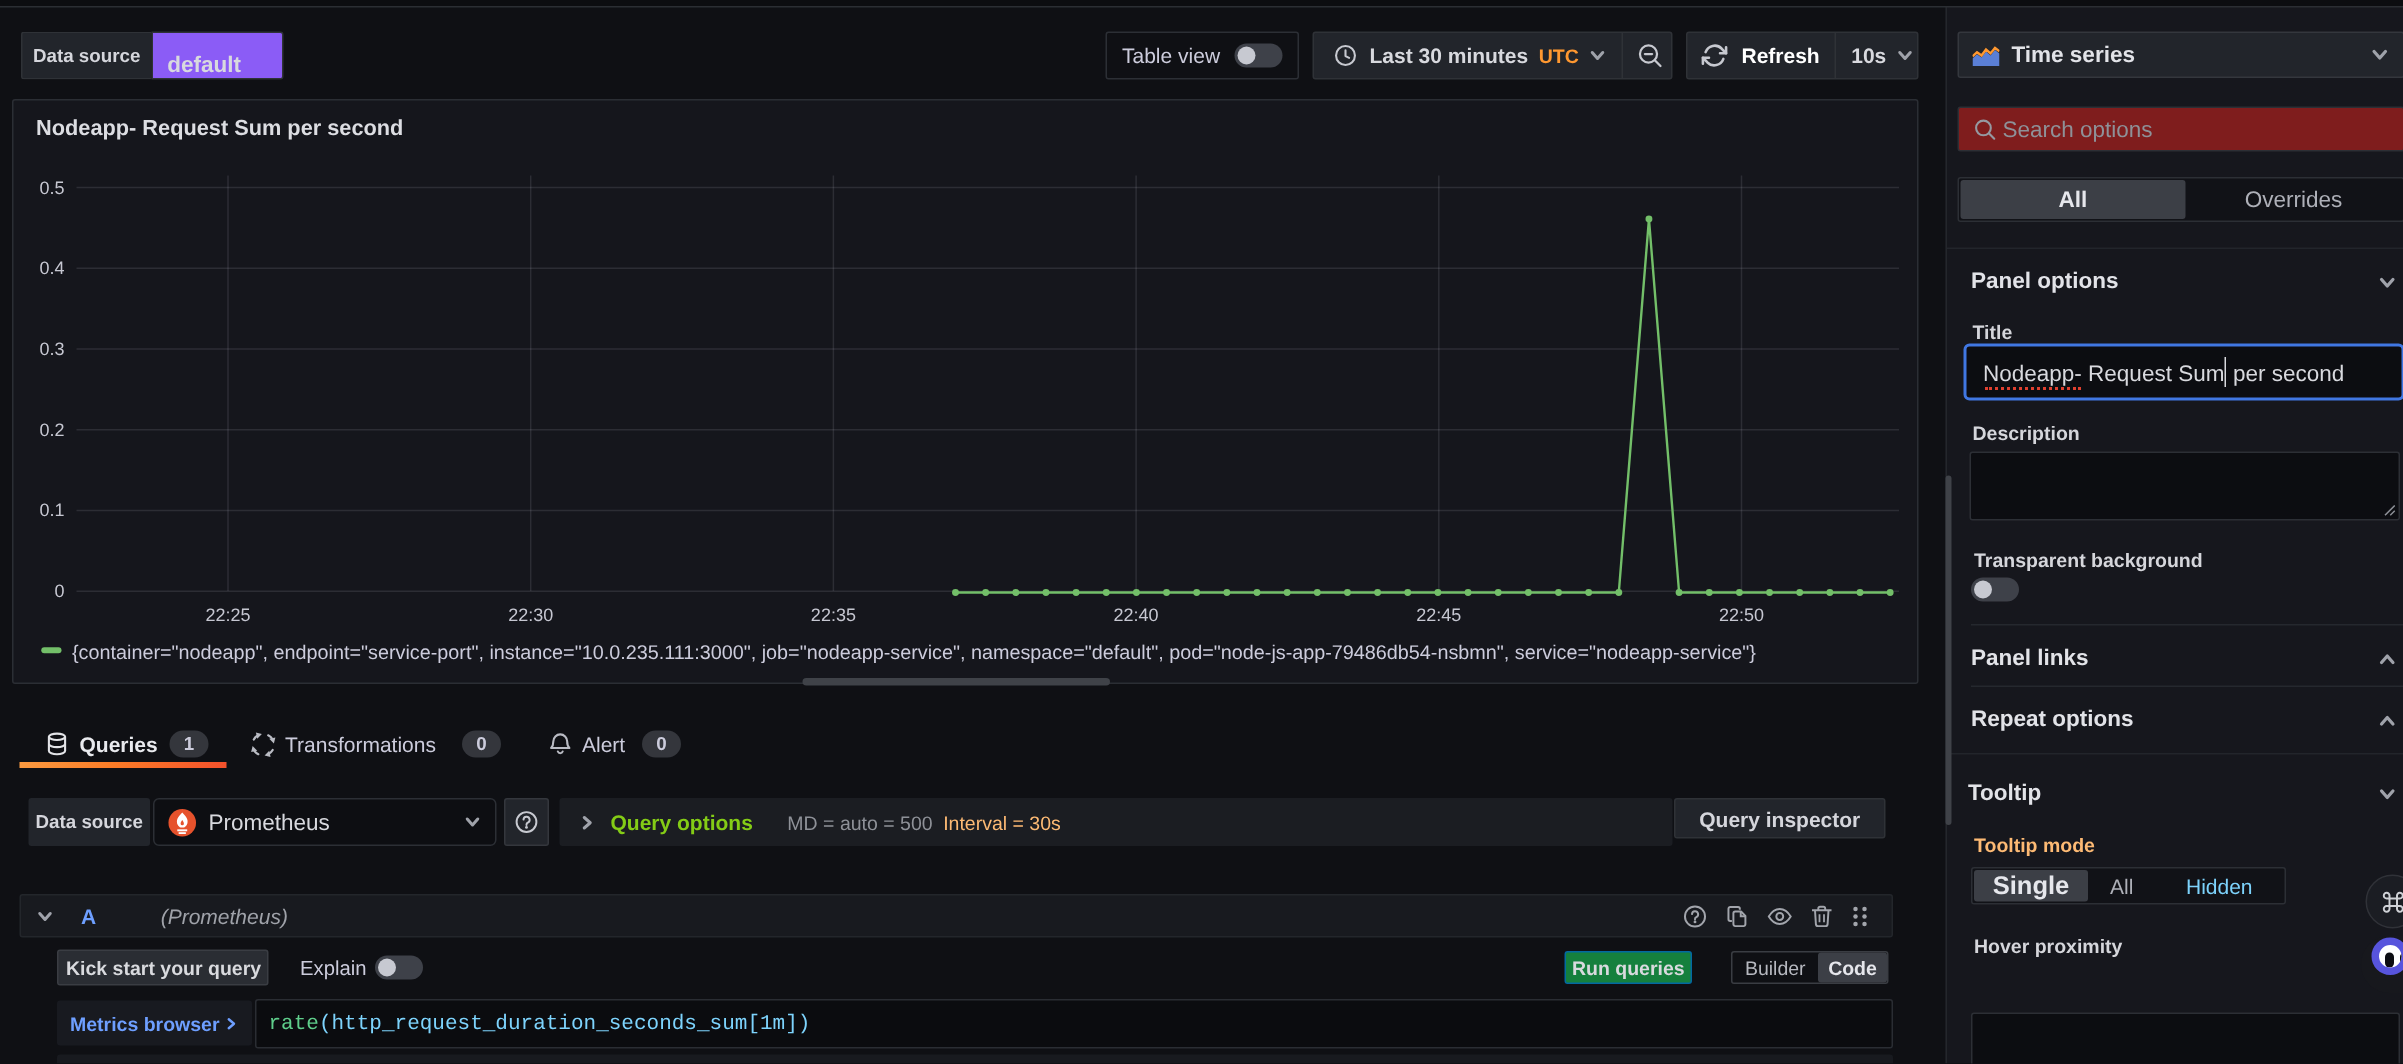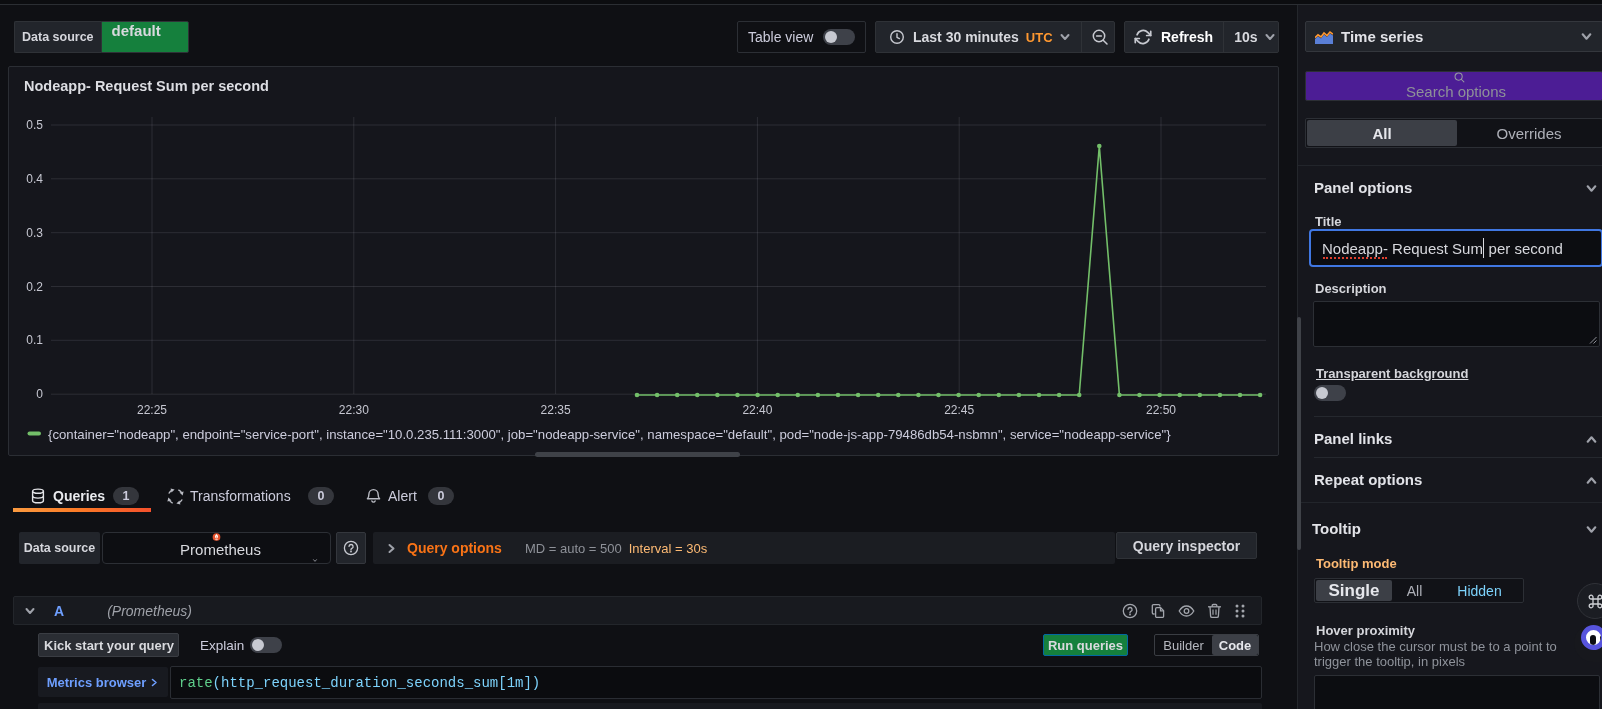--- a/index.html
+++ b/index.html
@@ -12,21 +12,21 @@
   .chev { stroke:#9fa2aa; stroke-width:2; fill:none; stroke-linecap:round; stroke-linejoin:round; }
   .toggle { width:32px; height:16px; border-radius:9px; background:#3e4149; position:relative; }
   .toggle:after { content:""; position:absolute; left:2px; top:2px; width:12px; height:12px; border-radius:50%; background:#c7c9d1; }
   .seg-on { background:#3c3f46; border-radius:2px; color:#e6e7ec; font-weight:bold; }
 </style>
 </head>
 <body>
 
 <div class="abs" style="left:14px;top:21px;height:32px;display:flex;">
   <div style="background:#22252b;border:1px solid #2f3237;border-right:none;border-radius:2px 0 0 2px;display:flex;align-items:center;padding:0 7px;font-size:12.5px;font-weight:bold;color:#d5d6dc;white-space:nowrap;">Data source</div>
-  <div style="background:#15803d;border:1px solid #2f3237;border-radius:0 2px 2px 0;display:flex;align-items:flex-start;padding:0 10px;width:88px;gap:24px;">
+  <div style="background:#8b5cf6;border:1px solid #2f3237;border-radius:0 2px 2px 0;display:flex;align-items:flex-end;padding:0 10px;width:88px;gap:24px;">
     <span style="font-size:15px;font-weight:bold;color:#d8d9de;">default</span>
     <svg width="12" height="12" style="margin-left:11px" viewBox="0 0 12 12">
         <polyline class="chev" points="2.5,4 6,8 9.5,4"></polyline>
       </svg>
   </div>
 </div>
 
 <div class="abs ghost" style="left:737px;top:21px;width:129px;height:32px;display:flex;align-items:center;padding:0 10px;white-space:nowrap;">
   <span style="font-size:14px;color:#ccccdc;">Table view</span>
   <div class="toggle" style="margin-left:10px;"></div>
@@ -177,21 +177,21 @@
   <svg class="abs" style="left:366px;top:488px;" width="15" height="16" viewBox="0 0 15 16">
     <path d="M7.5 1.6 a4.6 4.6 0 0 1 4.6 4.6 c0 2.8 .7 3.7 1.5 4.5 h-12.2 c.8 -.8 1.5 -1.7 1.5 -4.5 a4.6 4.6 0 0 1 4.6 -4.6 z" fill="none" stroke="#b9bbc3" stroke-width="1.4" stroke-linejoin="round"></path>
     <path d="M5.9 13 a1.7 1.7 0 0 0 3.2 0" fill="none" stroke="#b9bbc3" stroke-width="1.4" stroke-linecap="round"></path>
   </svg>
   <div class="abs" style="left:388px;top:488px;font-size:14px;color:#ccccdc;">Alert</div>
   <div class="abs" style="left:428px;top:487px;width:26px;height:18px;border-radius:9px;background:#34363c;color:#ccccdc;font-size:12.5px;font-weight:bold;text-align:center;line-height:18px;">0</div>
 </div>
 
 <div class="abs" style="left:19px;top:532px;height:32px;display:flex;">
   <div style="background:#22252b;border-radius:2px;display:flex;align-items:center;padding:0 5px;font-size:12.5px;font-weight:bold;color:#d5d6dc;justify-content:center;width:81px;white-space:nowrap;">Data source</div>
-  <div style="background:#0d0e12;border:1px solid #2c2f35;border-radius:4px;margin-left:2px;width:229px;display:flex;align-items:center;padding:0 9px;flex-direction:column;">
+  <div style="background:#0d0e12;border:1px solid #2c2f35;border-radius:4px;margin-left:2px;width:229px;display:flex;align-items:center;padding:0 9px;">
     <svg width="19" height="19" viewBox="0 0 19 19">
         <circle cx="9.5" cy="9.5" r="9.2" fill="#e6522c"></circle>
         <path d="M9.5 2.6 c1.5 1.7 2.6 2.7 3.2 4.2 .55 1.4 .45 2.9-.15 4.0 -.5 .95-1.3 1.6-2.0 1.85 h-2.1 c-.7-.25-1.5-.9-2.0-1.85 -.6-1.1-.7-2.6-.15-4.0 .6-1.5 1.7-2.5 3.2-4.2 z" fill="#fff"></path>
         <path d="M9.5 7.6 c.7 .9 1.1 1.7 1.1 2.5 a1.1 1.1 0 0 1-2.2 0 c0-.8 .4-1.6 1.1-2.5 z" fill="#e6522c"></path>
         <rect x="6.2" y="13.9" width="6.6" height="1.3" fill="#fff"></rect>
         <rect x="7.1" y="15.8" width="4.8" height="1.2" fill="#fff"></rect>
       </svg>
     <span style="font-size:15px;color:#d8d9de;margin-left:8px;">Prometheus</span>
     <svg width="12" height="12" style="margin-left:auto" viewBox="0 0 12 12">
         <polyline class="chev" points="2.5,4 6,8 9.5,4"></polyline>
@@ -202,21 +202,21 @@
         <circle cx="8" cy="8" r="6.6" fill="none" stroke="#c7c9d0" stroke-width="1.3"></circle>
         <path d="M6 6.4 a2.05 2.05 0 1 1 2.9 2 c-.55.25-.9.6-.9 1.2 v.4" fill="none" stroke="#c7c9d0" stroke-width="1.3" stroke-linecap="round"></path>
         <circle cx="8" cy="11.6" r=".95" fill="#c7c9d0"></circle>
       </svg>
   </div>
 
   <div style="background:#1b1d22;border-radius:2px;margin-left:7px;width:742px;display:flex;align-items:center;">
     <svg width="11" height="11" style="margin-left:13px" viewBox="0 0 11 11">
         <polyline class="chev" points="3.5,2 7.5,5.5 3.5,9"></polyline>
       </svg>
-    <span style="font-size:14px;font-weight:bold;color:#f97316;margin-left:10px;">Query options</span>
+    <span style="font-size:14px;font-weight:bold;color:#84cc16;margin-left:10px;">Query options</span>
     <span style="font-size:13px;color:#8e9198;margin-left:23px;">MD = auto = 500</span>
     <span style="font-size:13px;color:#fdba74;margin-left:7px;">Interval = 30s</span>
   </div>
 </div>
 <div class="abs btn" style="left:1116px;top:532px;width:141px;height:27px;display:flex;align-items:center;justify-content:center;font-size:14px;font-weight:bold;">Query inspector</div>
 
 <div class="abs" style="left:13px;top:596px;width:1249px;height:29px;background:#181a1f;border:1px solid #23262b;border-radius:2px;display:flex;align-items:center;">
   <svg width="12" height="12" style="margin-left:10px" viewBox="0 0 12 12">
       <polyline class="chev" points="2.5,4 6,8 9.5,4"></polyline>
     </svg>
@@ -284,21 +284,21 @@
     <svg width="18" height="14" viewBox="0 0 18 14" style="margin-left:9px;">
       <polygon points="0,14 0,9 3,6.2 6,8.4 9,4.4 12,7 15,3.4 18,5.6 18,14" fill="#5a7fd6"></polygon>
       <polyline points="0,7.6 3,4.8 6,7 9,3 12,5.6 15,2 18,4.2" fill="none" stroke="#ff9830" stroke-width="1.6"></polyline>
     </svg>
     <span style="font-size:15px;font-weight:bold;color:#e2e3e8;margin-left:8px;">Time series</span>
     <svg width="13" height="13" style="margin-left:auto;margin-right:9px;" viewBox="0 0 12 12">
         <polyline class="chev" points="2.5,4 6,8 9.5,4"></polyline>
       </svg>
   </div>
 
-  <div class="abs" style="left:7px;top:71px;width:298px;height:30px;background:#4c1d95;border:1px solid #2c2f35;border-radius:2px;display:flex;align-items:center;flex-direction:column;">
+  <div class="abs" style="left:7px;top:71px;width:298px;height:30px;background:#7f1d1d;border:1px solid #2c2f35;border-radius:2px;display:flex;align-items:center;">
     <svg width="15" height="15" viewBox="0 0 15 15" style="margin-left:10px;">
         <circle cx="6.3" cy="6.3" r="4.9" fill="none" stroke="#9599a1" stroke-width="1.4"></circle>
         <line x1="9.9" y1="9.9" x2="13.5" y2="13.5" stroke="#9599a1" stroke-width="1.4" stroke-linecap="round"></line>
       </svg>
     <span style="font-size:15px;color:#8e9198;margin-left:4px;">Search options</span>
   </div>
 
   <div class="abs" style="left:7px;top:118px;width:298px;height:30px;background:#111217;border:1px solid #2c2f35;border-radius:2px;display:flex;padding:1px;">
     <div class="seg-on" style="width:150px;display:flex;align-items:center;justify-content:center;font-size:15px;">All</div>
     <div style="flex:1;display:flex;align-items:center;justify-content:center;font-size:15px;color:#aeb0b8;">Overrides</div>
@@ -319,21 +319,21 @@
   <div class="abs" style="left:17px;top:281px;font-size:13px;font-weight:bold;color:#d5d6db;">Description</div>
   <div class="abs" style="left:15px;top:301px;width:287px;height:46px;background:#0c0d11;border:1px solid #2c2f35;border-radius:2px;">
     <svg style="position:absolute;right:2px;bottom:2px;" width="8" height="8" viewBox="0 0 8 8">
         <g stroke="#8e9198" stroke-width="1">
           <line x1="7.5" y1="1" x2="1" y2="7.5"></line>
           <line x1="7.5" y1="4.5" x2="4.5" y2="7.5"></line>
         </g>
       </svg>
   </div>
 
-  <div class="abs" style="left:18px;top:366px;font-size:13px;font-weight:bold;color:#d5d6db;text-decoration:underline;">Transparent background</div>
+  <div class="abs" style="left:18px;top:366px;font-size:13px;font-weight:bold;color:#d5d6db;">Transparent background</div>
   <div class="abs toggle" style="left:16px;top:385px;"></div>
   <div class="abs" style="left:16px;top:416px;width:289px;height:1px;background:#25282e;"></div>
   <div class="abs" style="left:16px;top:430px;font-size:15px;font-weight:bold;color:#e2e3e8;">Panel links</div>
   <svg class="abs" style="left:287px;top:433px;" width="13" height="13" viewBox="0 0 12 12">
       <polyline class="chev" points="2.5,8 6,4 9.5,8"></polyline>
     </svg>
   <div class="abs" style="left:16px;top:457px;width:289px;height:1px;background:#25282e;"></div>
   <div class="abs" style="left:16px;top:471px;font-size:15px;font-weight:bold;color:#e2e3e8;">Repeat options</div>
   <svg class="abs" style="left:287px;top:474px;" width="13" height="13" viewBox="0 0 12 12">
       <polyline class="chev" points="2.5,8 6,4 9.5,8"></polyline>
@@ -344,21 +344,20 @@
   <svg class="abs" style="left:287px;top:523px;" width="13" height="13" viewBox="0 0 12 12">
       <polyline class="chev" points="2.5,4 6,8 9.5,4"></polyline>
     </svg>
   <div class="abs" style="left:18px;top:556px;font-size:13px;font-weight:bold;color:#fdba74;">Tooltip mode</div>
   <div class="abs" style="left:16px;top:578px;width:210px;height:25px;background:#111217;border:1px solid #2c2f35;border-radius:2px;display:flex;padding:1px;">
     <div class="seg-on" style="width:76px;display:flex;align-items:center;justify-content:center;font-size:17px;">Single</div>
     <div style="width:45px;display:flex;align-items:center;justify-content:center;font-size:14px;color:#aeb0b8;">All</div>
     <div style="flex:1;display:flex;align-items:center;justify-content:center;font-size:14px;color:#7dd3fc;">Hidden</div>
   </div>
   <div class="abs" style="left:18px;top:623px;font-size:13px;font-weight:bold;color:#d5d6db;">Hover proximity</div>
-  <div class="abs" style="left:16px;top:639px;width:260px;font-size:13px;line-height:15px;color:#8f939b;">How close the cursor must be to a point to trigger the tooltip, in pixels</div>
   <div class="abs" style="left:16px;top:675px;width:286px;height:40px;background:#0c0d11;border:1px solid #2c2f35;border-radius:2px;"></div>
 </div>
 
 <div class="abs" style="left:1297px;top:317px;width:4px;height:233px;border-radius:2px;background:#3f4248;"></div>
 
 <div class="abs" style="left:1577px;top:583px;width:36px;height:36px;border-radius:50%;background:#1b1d23;border:1px solid #303238;display:flex;align-items:center;justify-content:center;">
   <svg width="17" height="17" viewBox="0 0 17 17">
     <path d="M6 6 V4.2 A1.9 1.9 0 1 0 4.1 6 H6 Z M11 6 V4.2 A1.9 1.9 0 1 1 12.9 6 H11 Z M6 11 V12.8 A1.9 1.9 0 1 1 4.1 11 H6 Z M11 11 V12.8 A1.9 1.9 0 1 0 12.9 11 H11 Z M6 6 H11 V11 H6 Z" fill="none" stroke="#cfd1d6" stroke-width="1.3" stroke-linejoin="round"></path>
   </svg>
 </div>

